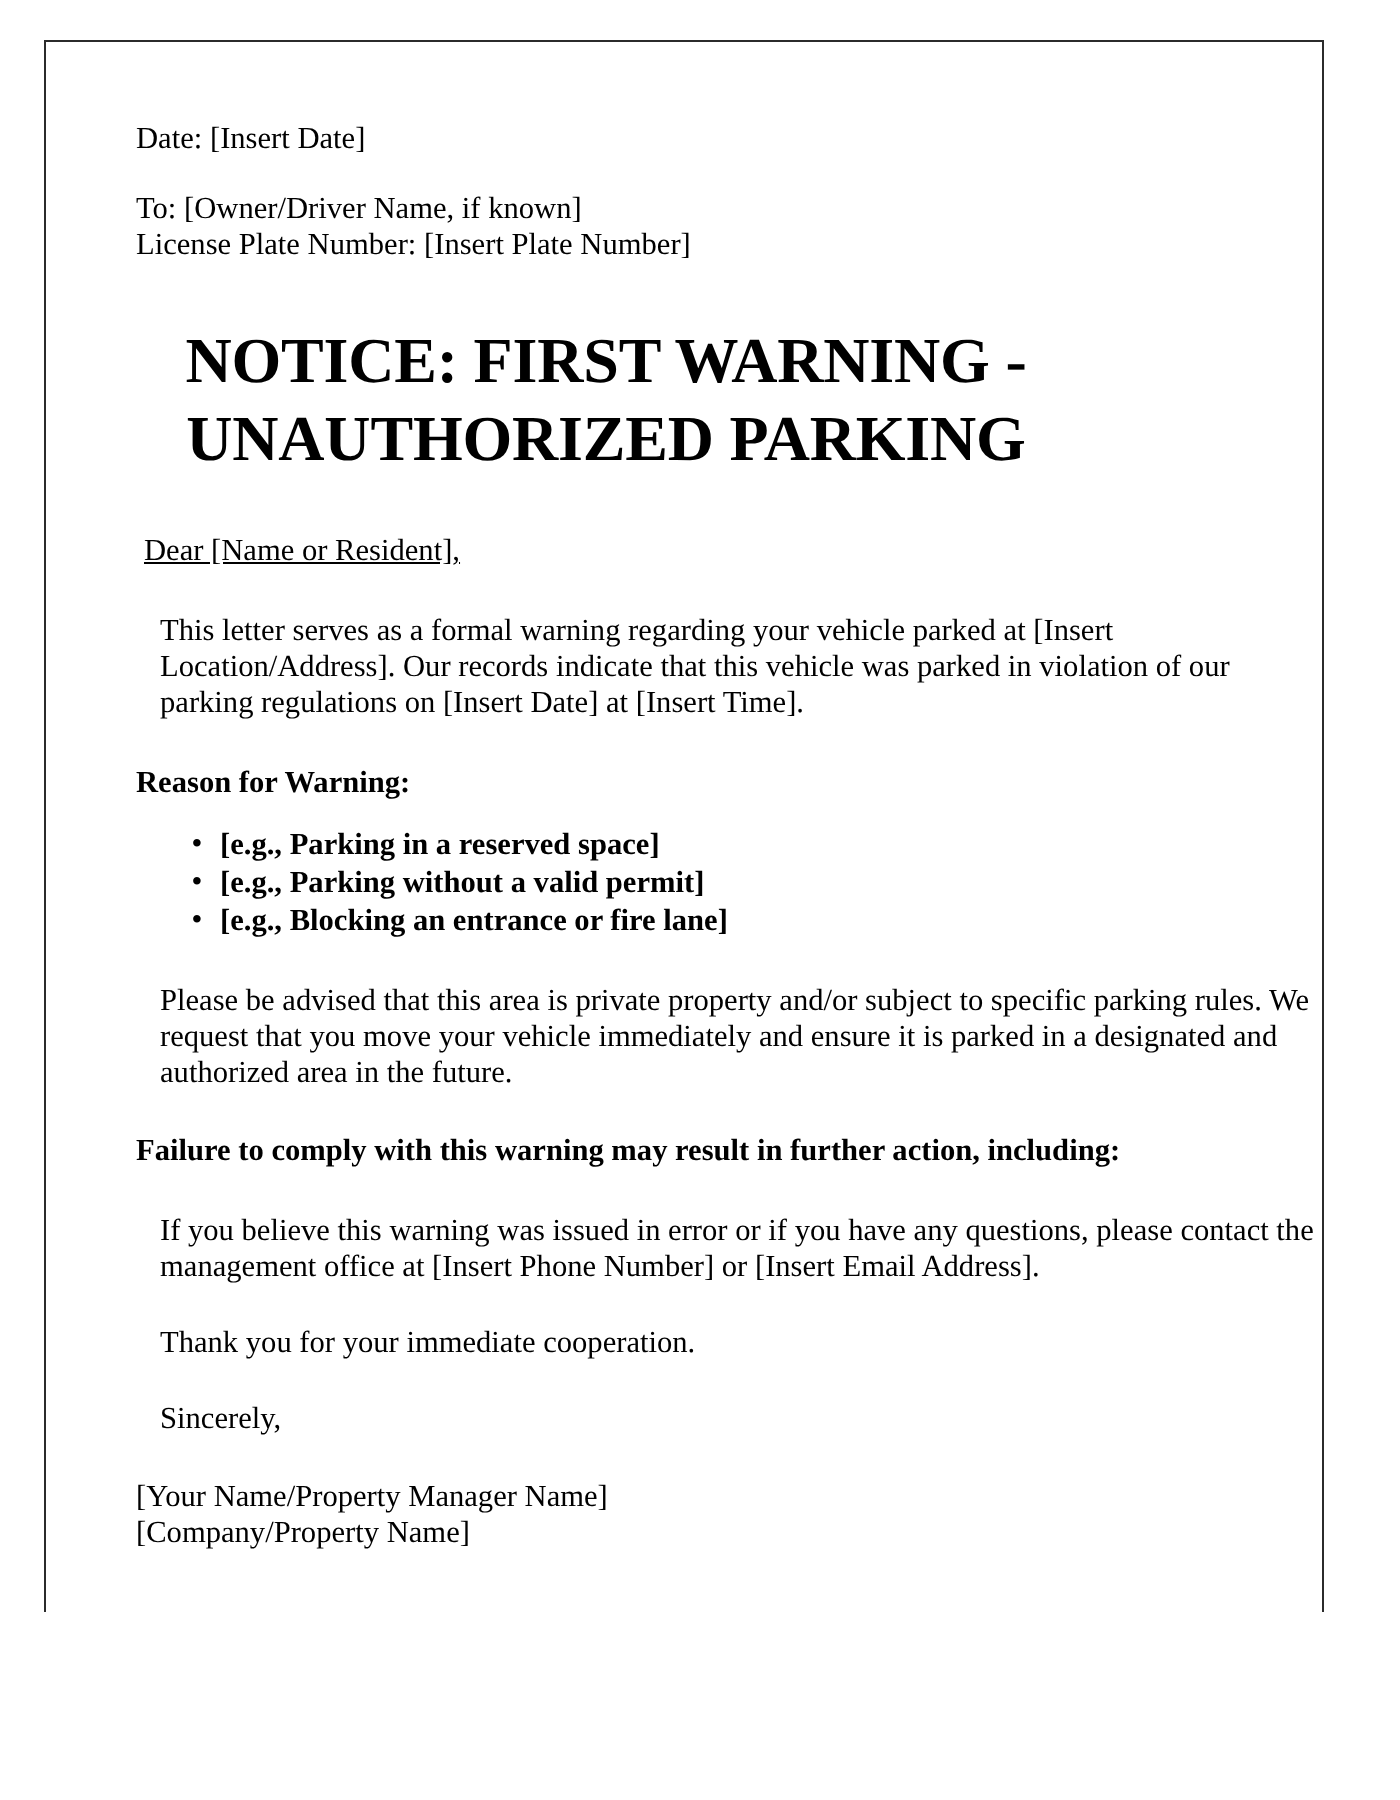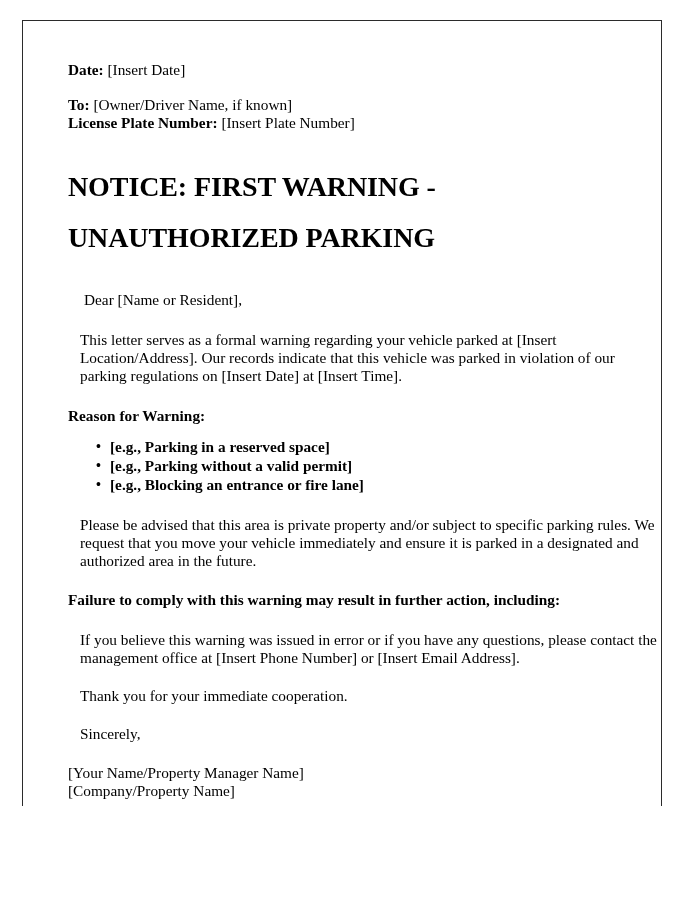--- a/index.html
+++ b/index.html
@@ -45,42 +45,44 @@
   .meta-block {
     margin: 0 0 0 0;
   }
   .meta-line {
     white-space: nowrap;
   }
   .meta-gap {
     height: 17px;
   }
   .lbl {
-    font-weight: bold;
+    font-weight: normal;
     text-align: right;
   }
 
   .doc-title {
-    font-size: 28px;
-    line-height: 51px;
+    font-size: 32px;
+    line-height: 39px;
     font-weight: bold;
     margin: 30px 0 0 0;
     letter-spacing: -0.1px;
     max-width: 470px;
+    text-align: center;
   }
 
   .para {
     margin: 22px 0 0 12px;
     text-align: left;
   }
   .para.tight {
     margin-top: 20px;
   }
   .salutation {
-    margin: 28px 0 0 16px;
+    margin: 28px 0 0 4px;
+    text-decoration: underline;
   }
 
   .section-head {
     font-weight: bold;
     margin: 22px 0 0 0;
   }
 
   ul.bullets {
     margin: 14px 0 0 0;
     padding: 0 0 0 42px;

